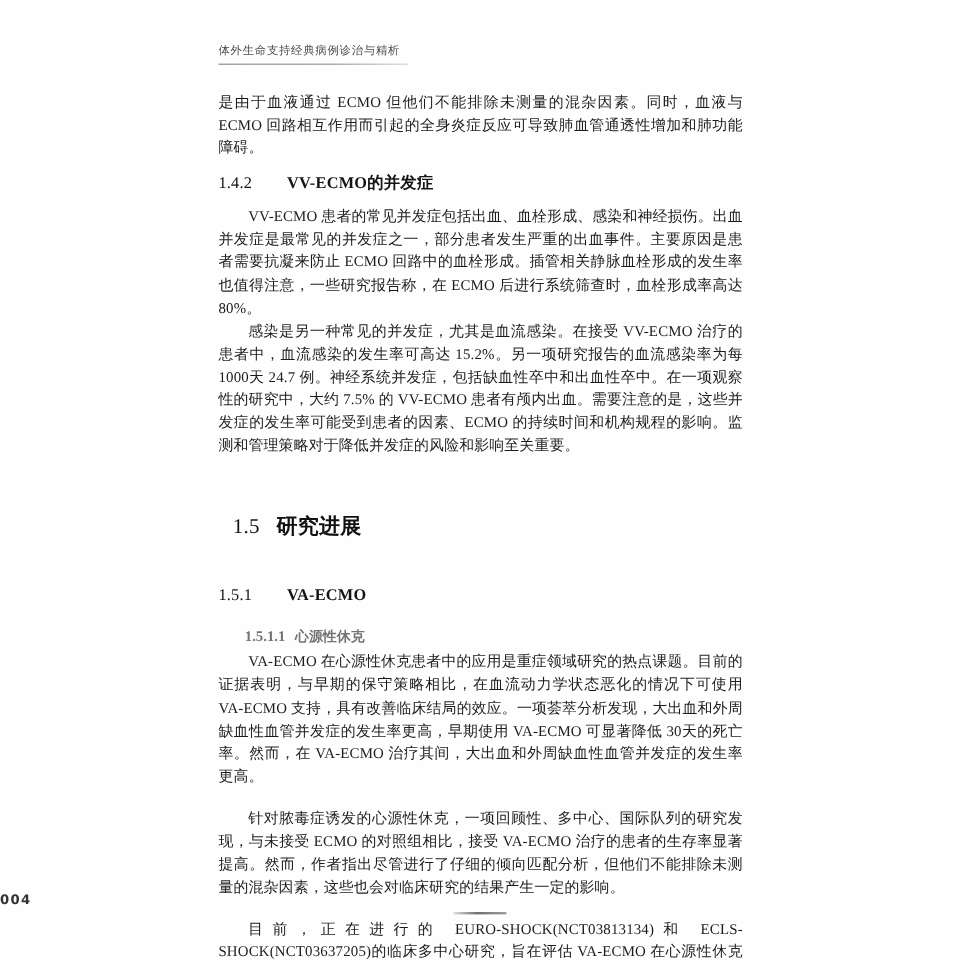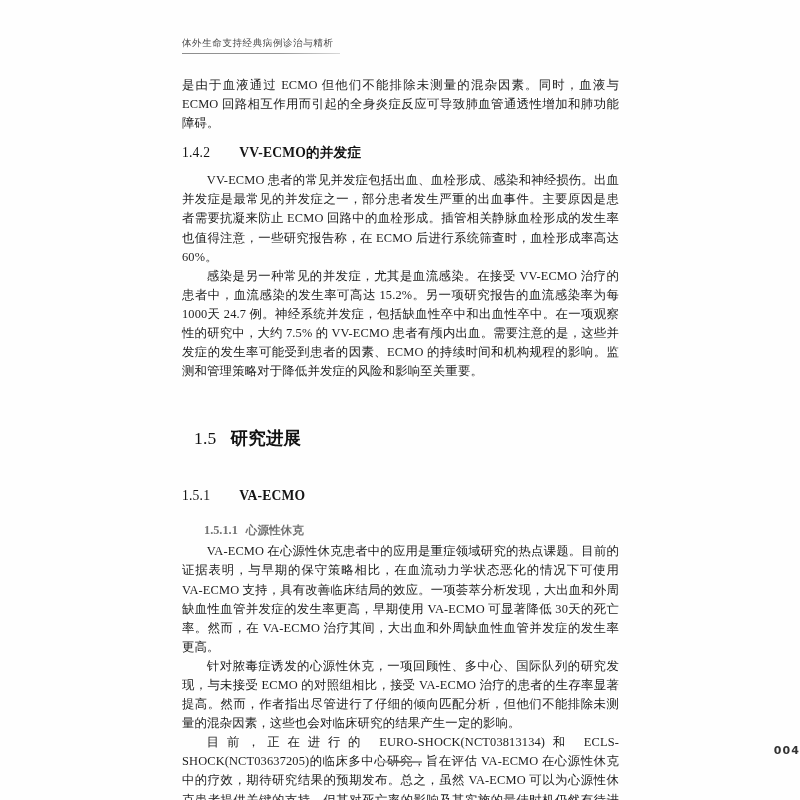--- a/index.html
+++ b/index.html
@@ -59,21 +59,21 @@
     line-height: 19.1px;
     text-align: justify;
     text-justify: inter-ideograph;
     color: #1c1c1c;
     letter-spacing: 0.15px;
   }
   p.para.indent {
     text-indent: 2em;
   }
   p.para + p.para {
-    margin-top: 0px;
+    margin-top: 16px;
   }
 
   
   h2.h-section {
     margin: 12px;
     font-size: 17.5px;
     line-height: 24px;
     font-weight: bold;
     color: #111111;
     letter-spacing: 0.2px;
@@ -124,21 +124,21 @@
   .sp-after-h151  { height: 15px; }
   .sp-after-h1511 { height: 2px; }
   .sp-para-gap    { height: 0px; }
 
   
   .folio {
     position: absolute;
     left: 0;
     right: 0;
     top: 740px;
-    text-align: right;
+    text-align: left;
   }
   .folio-num {
     display: inline-block;
     font-family: "DejaVu Sans", "Liberation Sans", sans-serif;
     font-size: 11px;
     font-weight: bold;
     letter-spacing: 1.1px;
     color: #333333;
     padding-bottom: 2px;
   }
@@ -164,21 +164,21 @@
     <p class="para">是由于血液通过 ECMO 但他们不能排除未测量的混杂因素。同时，血液与 ECMO 回路相互作用而引起的全身炎症反应可导致肺血管通透性增加和肺功能障碍。</p>
 
     <div class="sp-before-h442"></div>
 
     <h3 class="h-sub">
       <span class="num">1.4.2</span><span class="title">VV-ECMO的并发症</span>
     </h3>
 
     <div class="sp-after-h442"></div>
 
-    <p class="para indent">VV-ECMO 患者的常见并发症包括出血、血栓形成、感染和神经损伤。出血并发症是最常见的并发症之一，部分患者发生严重的出血事件。主要原因是患者需要抗凝来防止 ECMO 回路中的血栓形成。插管相关静脉血栓形成的发生率也值得注意，一些研究报告称，在 ECMO 后进行系统筛查时，血栓形成率高达 60%。</p>
+    <p class="para indent">VV-ECMO 患者的常见并发症包括出血、血栓形成、感染和神经损伤。出血并发症是最常见的并发症之一，部分患者发生严重的出血事件。主要原因是患者需要抗凝来防止 ECMO 回路中的血栓形成。插管相关静脉血栓形成的发生率也值得注意，一些研究报告称，在 ECMO 后进行系统筛查时，血栓形成率高达 80%。</p>
 
     <div class="sp-para-gap"></div>
 
     <p class="para indent">感染是另一种常见的并发症，尤其是血流感染。在接受 VV-ECMO 治疗的患者中，血流感染的发生率可高达 15.2%。另一项研究报告的血流感染率为每 1000天 24.7 例。神经系统并发症，包括缺血性卒中和出血性卒中。在一项观察性的研究中，大约 7.5% 的 VV-ECMO 患者有颅内出血。需要注意的是，这些并发症的发生率可能受到患者的因素、ECMO 的持续时间和机构规程的影响。监测和管理策略对于降低并发症的风险和影响至关重要。</p>
 
     <div class="sp-before-h15"></div>
 
     <h2 class="h-section">
       <span class="num">1.5</span><span class="title">研究进展</span>
     </h2>

